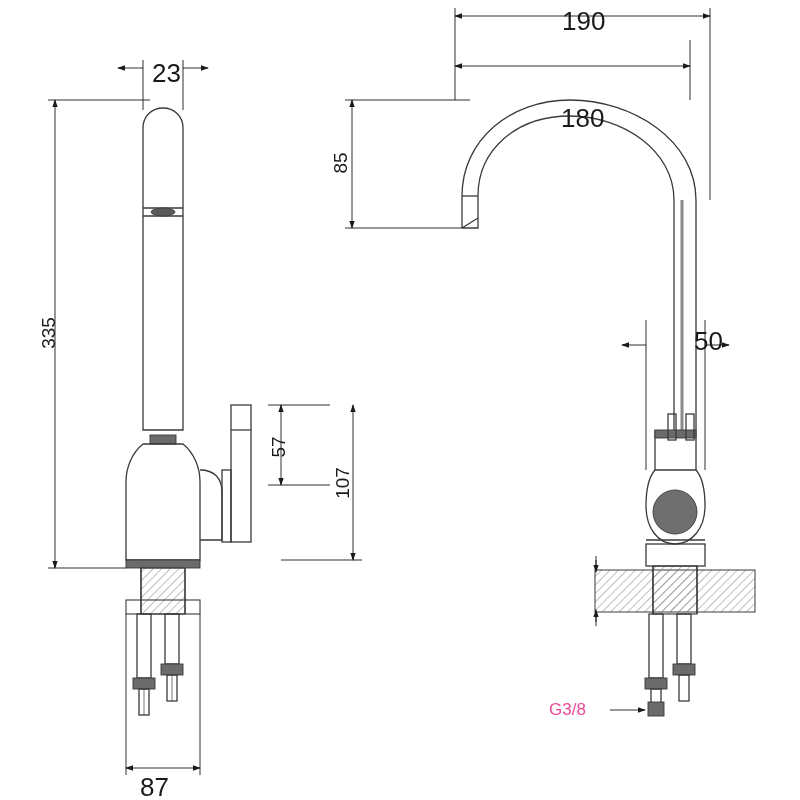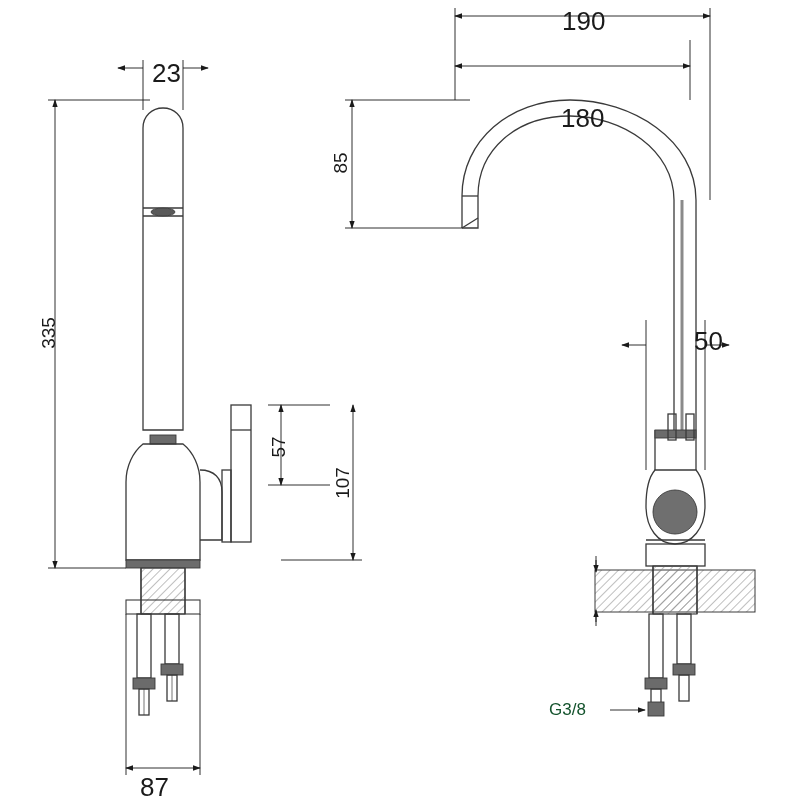--- a/index.html
+++ b/index.html
@@ -39,21 +39,21 @@
     position: absolute;
     font-size: 11.5px;
     color: #333333;
     line-height: 1.35;
     text-align: right;
     white-space: nowrap;
   }
   .thread-label {
     position: absolute;
     font-size: 17px;
-    color: #14532d;
+    color: #ec4899;
   }
 </style>
 </head>
 <body>
 
 <div id="sheet">
 
   <svg id="drawing" viewBox="0 0 800 800">
     <defs>
       <pattern id="hatch" width="6" height="6" patternUnits="userSpaceOnUse" patternTransform="rotate(45)">

